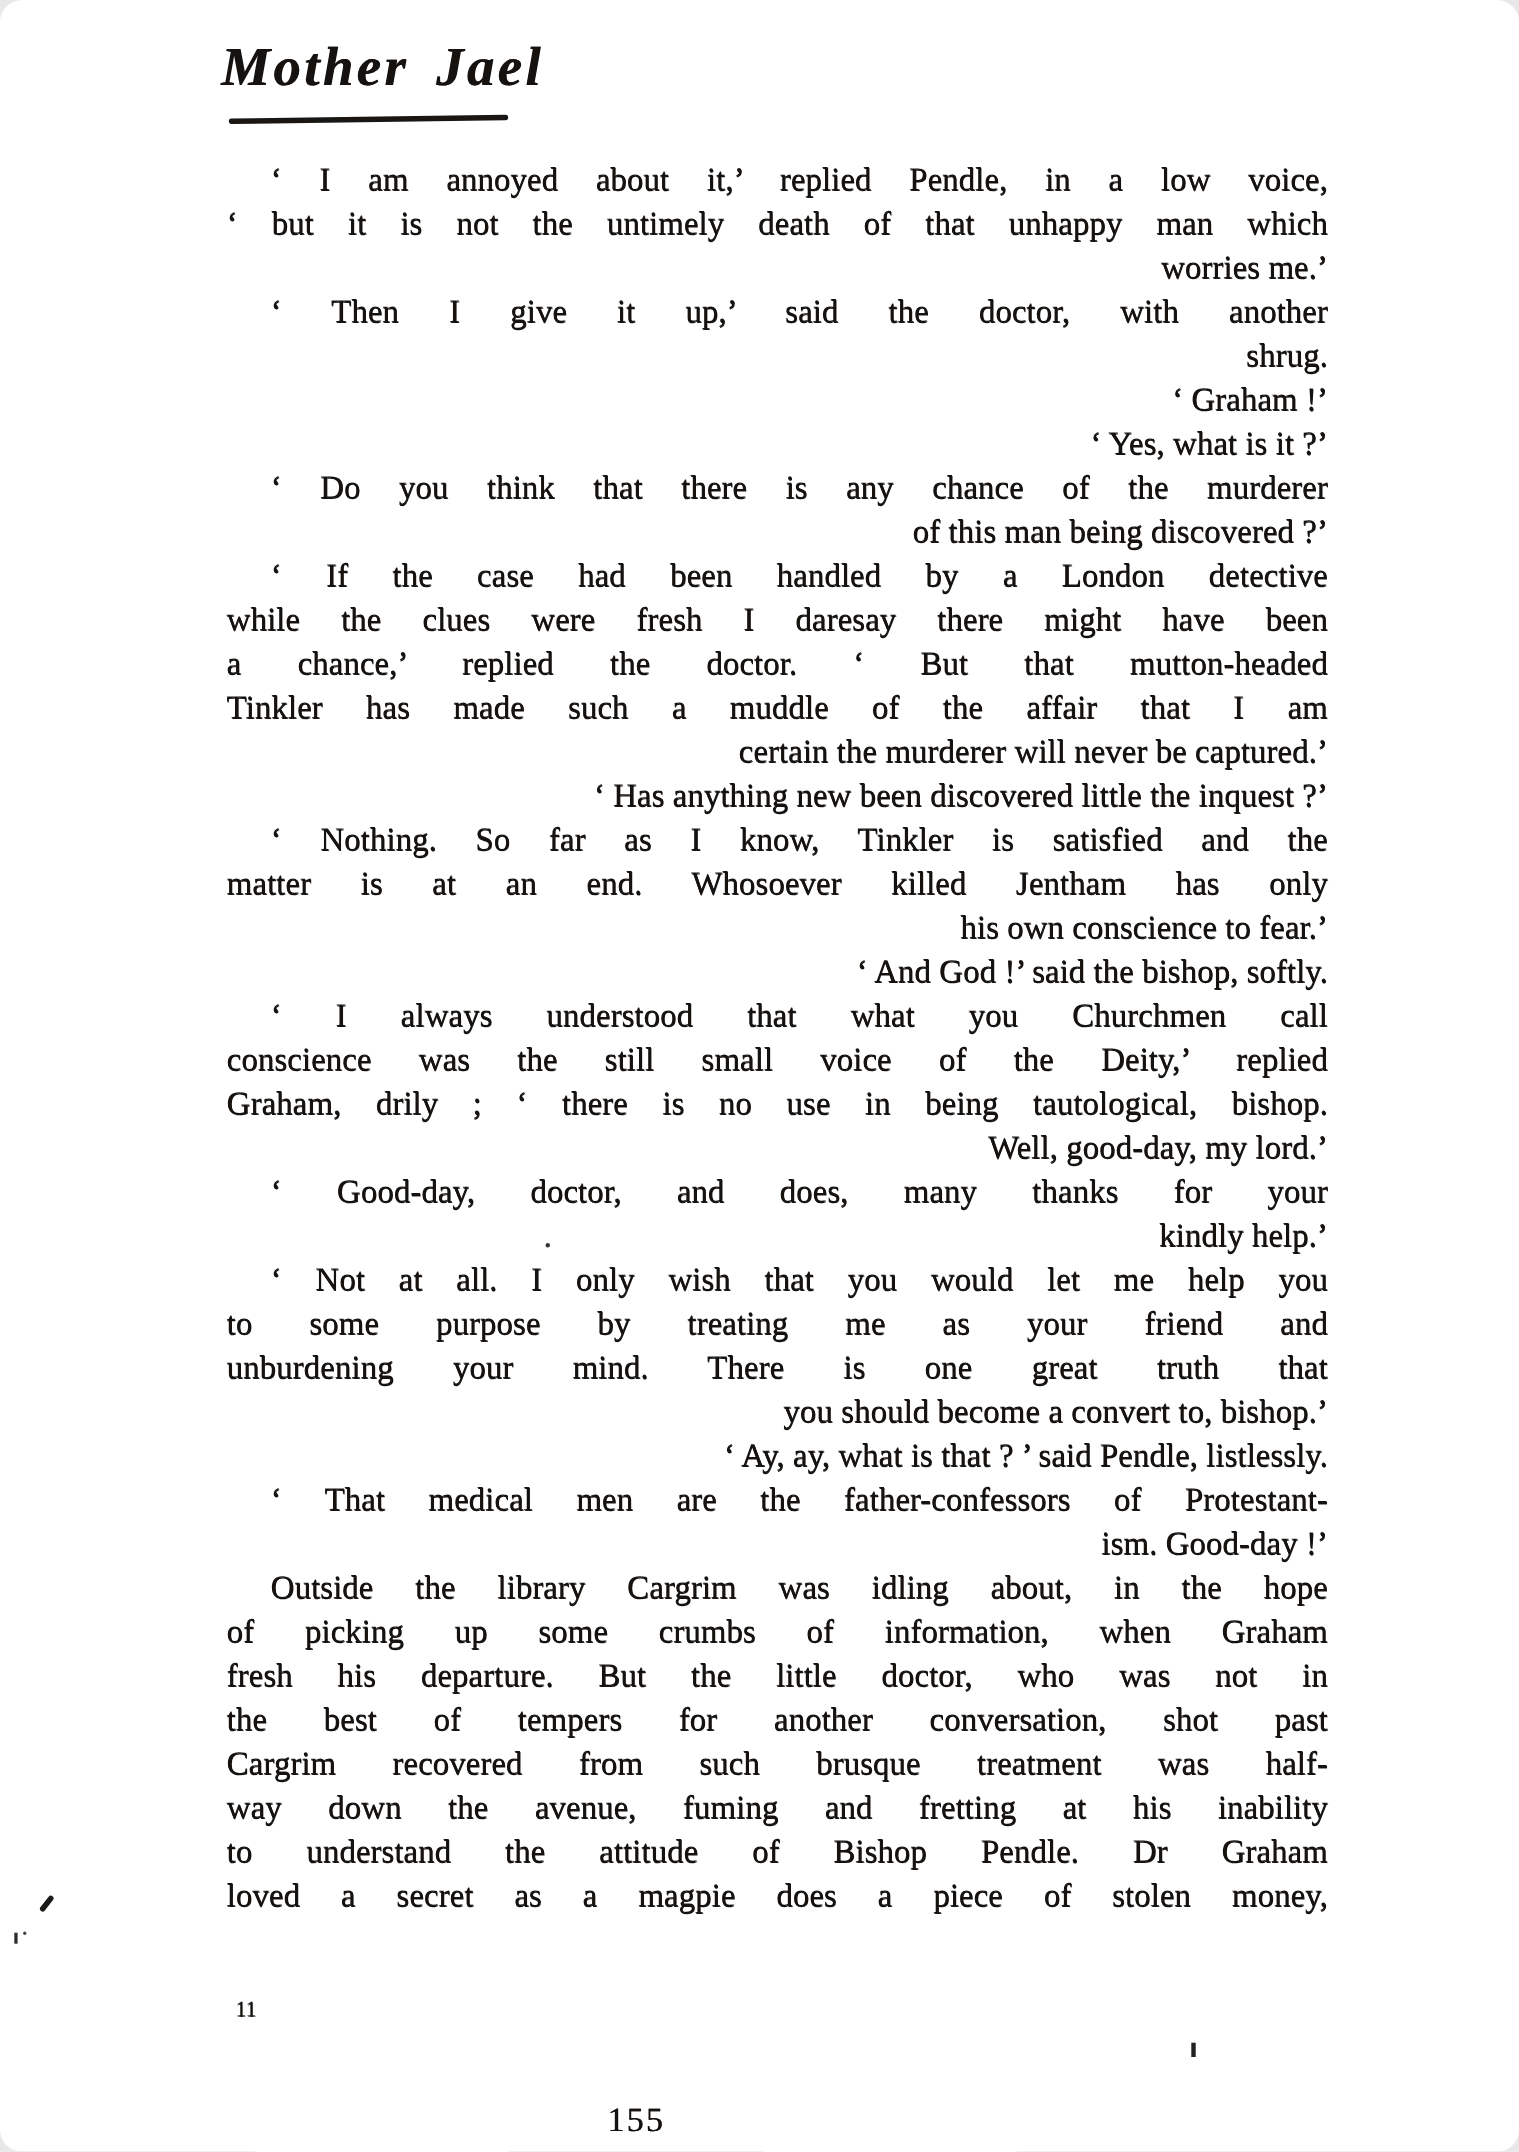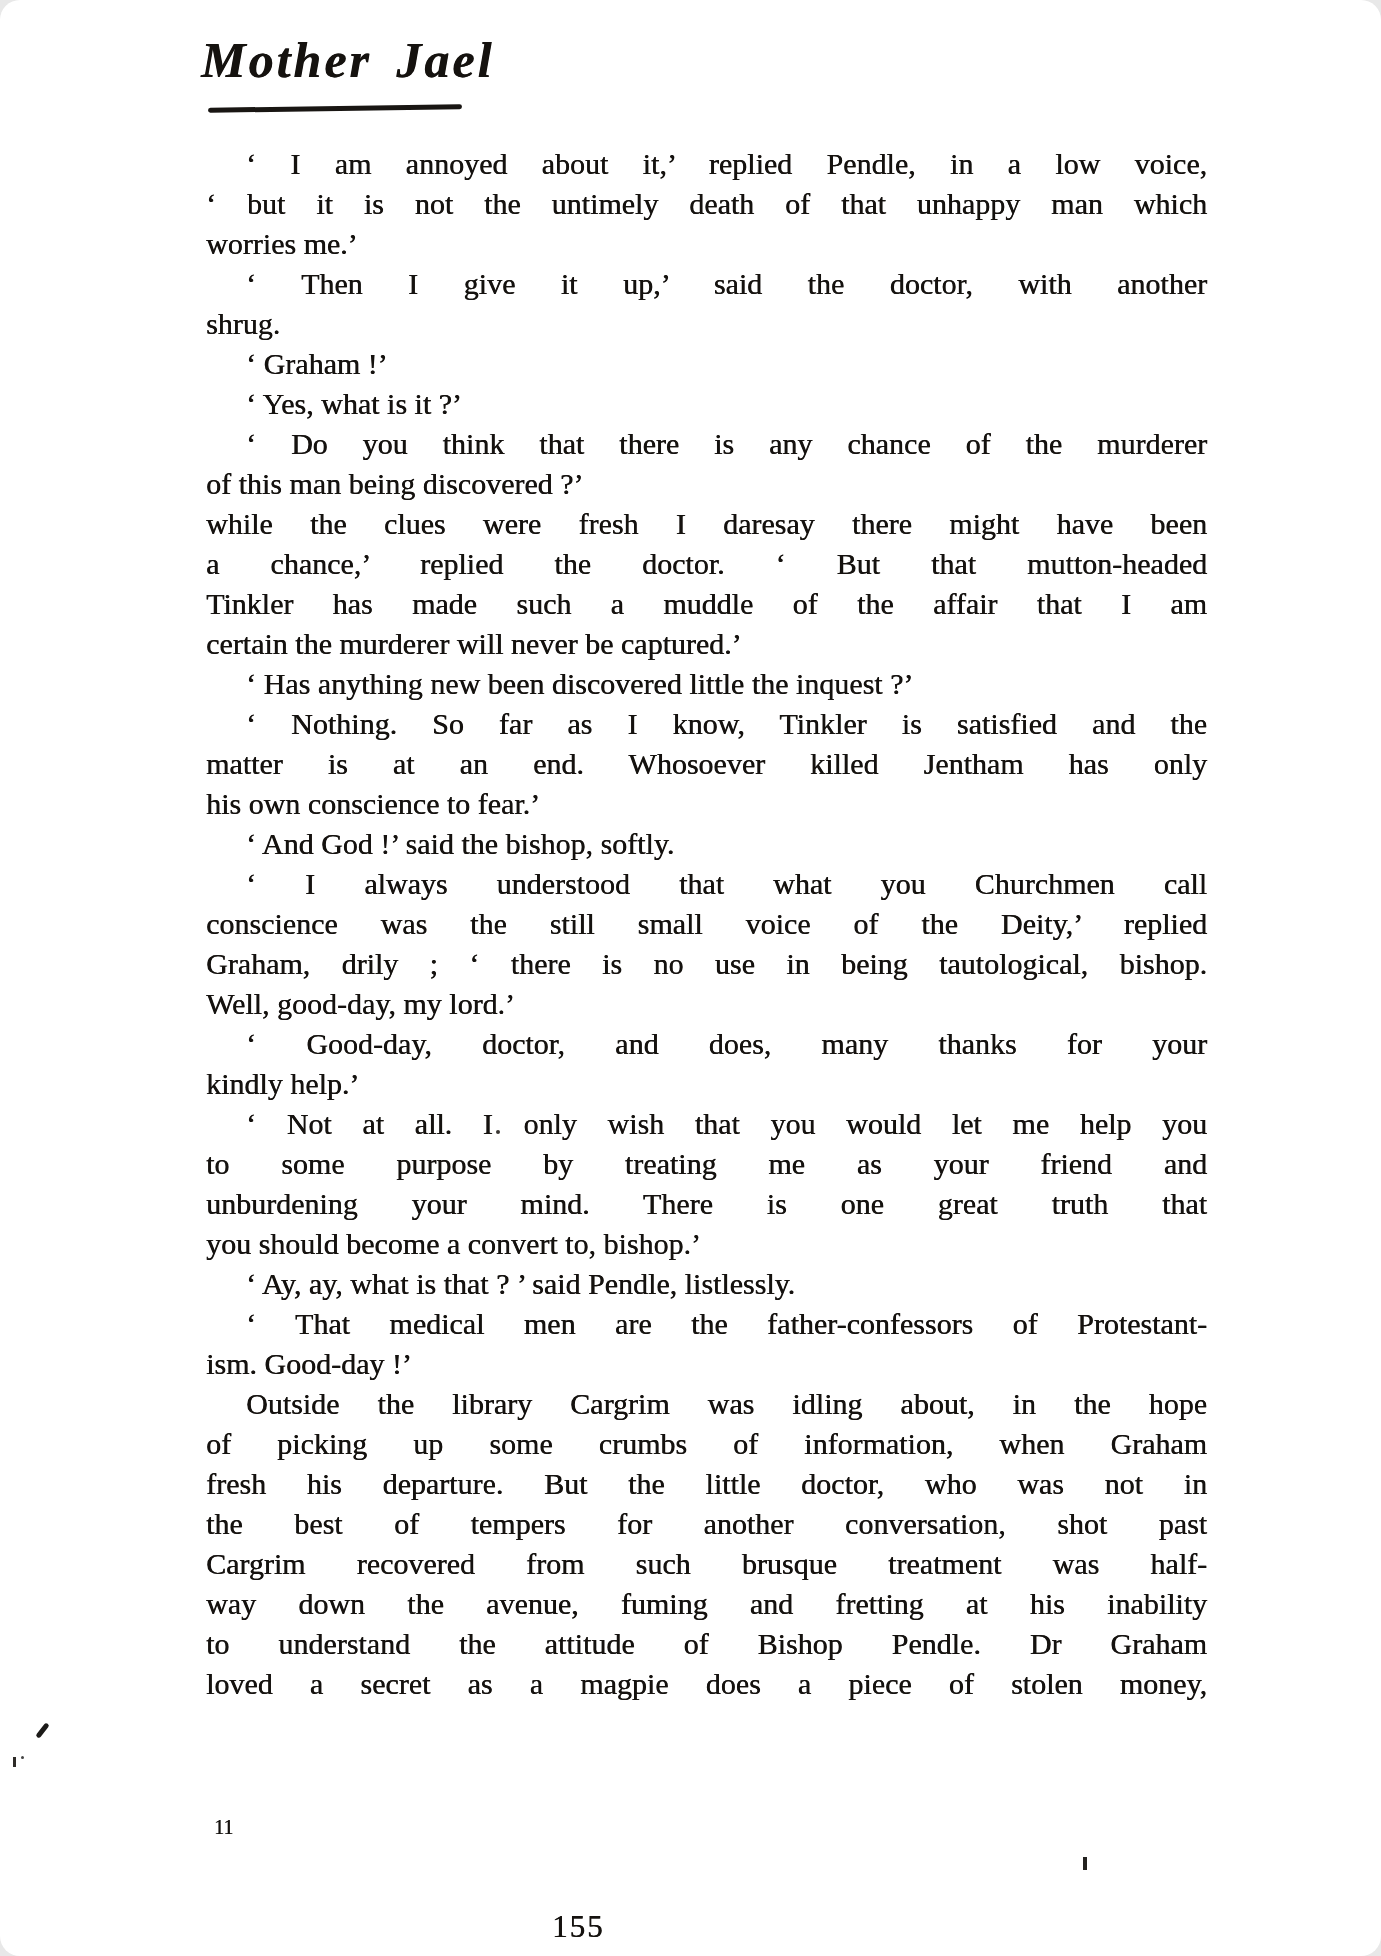--- a/index.html
+++ b/index.html
@@ -45,21 +45,21 @@
     left: 206px;
     top: 144px;
     width: 1001px;
     font-size: 30px;
     text-shadow: 0.45px 0.25px 0 currentColor;
   }
   .line {
     height: 40px;
     line-height: 40px;
     white-space: normal;
-    text-align: left;
+    text-align: right;
   }
   .line.just {
     text-align: justify;
     -moz-text-align-last: justify;
     text-align-last: justify;
   }
   .line.indent {
     text-indent: 40px;
   }
   .sig {
@@ -102,20 +102,21 @@
   <div class="text-block" id="text-block">
       <div class="line indent just">‘ I am annoyed about it,’ replied Pendle, in a low voice,</div>
       <div class="line just">‘ but it is not the untimely death of that unhappy man which</div>
       <div class="line">worries me.’</div>
       <div class="line indent just">‘ Then I give it up,’ said the doctor, with another</div>
       <div class="line">shrug.</div>
       <div class="line indent">‘ Graham !’</div>
       <div class="line indent">‘ Yes, what is it ?’</div>
       <div class="line indent just">‘ Do you think that there is any chance of the murderer</div>
       <div class="line">of this man being discovered ?’</div>
+      <div class="line indent just">‘ If the case had been handled by a London detective</div>
       <div class="line just">while the clues were fresh I daresay there might have been</div>
       <div class="line just">a chance,’ replied the doctor.  ‘ But that mutton-headed</div>
       <div class="line just">Tinkler has made such a muddle of the affair that I am</div>
       <div class="line">certain the murderer will never be captured.’</div>
       <div class="line indent">‘ Has anything new been discovered little the inquest ?’</div>
       <div class="line indent just">‘ Nothing.  So far as I know, Tinkler is satisfied and the</div>
       <div class="line just">matter is at an end.  Whosoever killed Jentham has only</div>
       <div class="line">his own conscience to fear.’</div>
       <div class="line indent">‘ And God !’ said the bishop, softly.</div>
       <div class="line indent just">‘ I always understood that what you Churchmen call</div>

